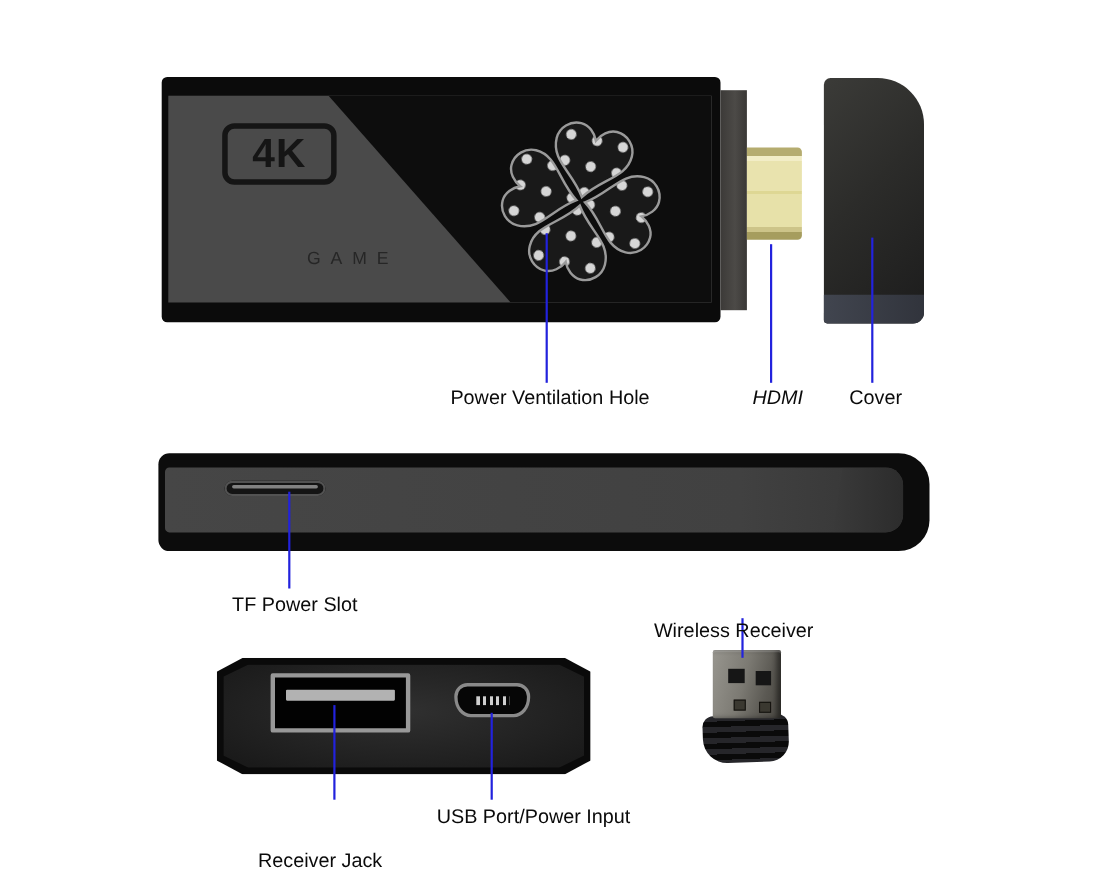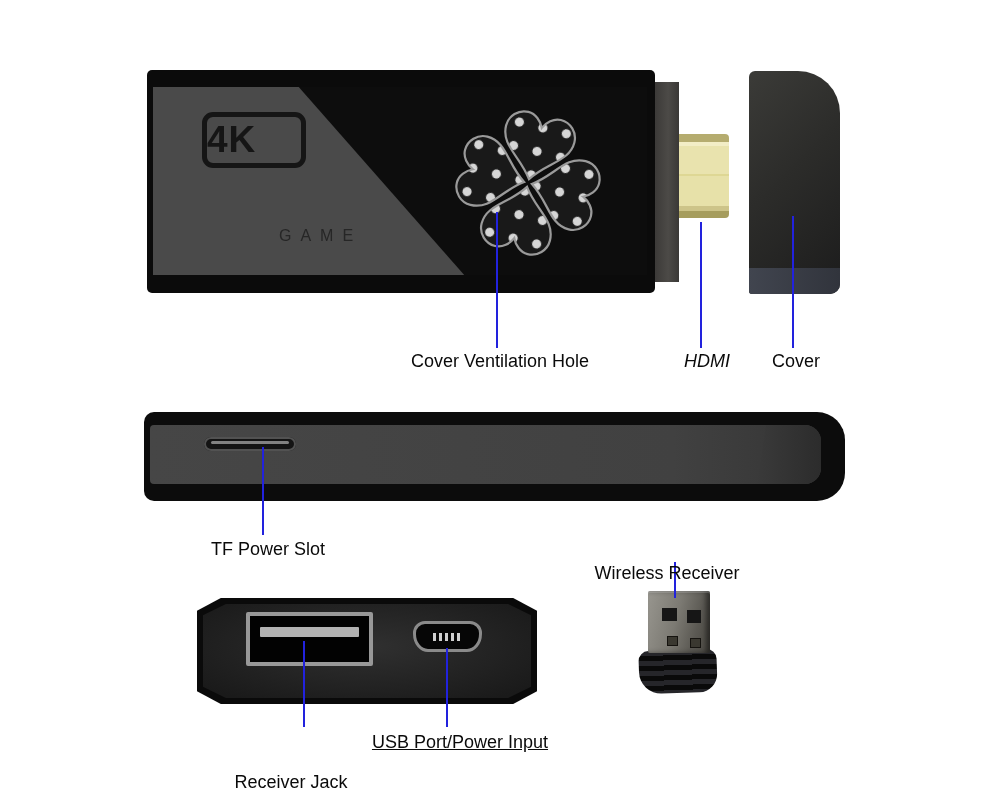--- a/index.html
+++ b/index.html
@@ -13,21 +13,21 @@
 
   
   .dev-top{position:absolute;left:147px;top:70px;width:508px;height:223px;
            background:#0b0b0b;border-radius:5px;}
   .dev-top .face{position:absolute;left:6px;right:8px;top:17px;bottom:18px;
                  background:#4a4a4a;overflow:hidden;}
   .dev-top .wedge{position:absolute;inset:0;background:#0d0d0d;
                   clip-path:polygon(29.5% 0,100% 0,100% 100%,63% 100%);}
   .badge4k{position:absolute;left:55px;top:42px;width:94px;height:46px;
            border:5px solid #151515;border-radius:11px;display:flex;
-           align-items:center;justify-content:flex-start;
+           align-items:center;justify-content:center;
            font-size:37px;font-weight:bold;color:#151515;letter-spacing:1px;}
   .brand{position:absolute;left:132px;top:157px;font-size:16px;font-weight:500;
          letter-spacing:9px;color:#262626;}
   .clover{position:absolute;left:295px;top:27px;width:172px;height:172px;}
 
   
   .hdmi-mount{position:absolute;left:655px;top:82px;width:24px;height:200px;
               background:linear-gradient(90deg,#3c3a38,#4c4a47 55%,#3a3836);}
   .hdmi-plug{position:absolute;left:679px;top:134px;width:50px;height:84px;
              border-radius:0 4px 4px 0;
@@ -160,21 +160,21 @@
   </div>
 
   <div class="ann-line" style="left:496px;top:212px;height:136px;"></div>
   <div class="ann-line" style="left:700px;top:222px;height:126px;"></div>
   <div class="ann-line" style="left:792px;top:216px;height:132px;"></div>
   <div class="ann-line" style="left:262px;top:447px;height:88px;"></div>
   <div class="ann-line" style="left:674px;top:562px;height:36px;"></div>
   <div class="ann-line" style="left:303px;top:641px;height:86px;"></div>
   <div class="ann-line" style="left:446px;top:648px;height:79px;"></div>
 
-  <div class="ann-label" style="left:500px;top:351px;">Cover Ventilation Hole</div>
+  <div class="ann-label" style="left:500px;top:351px;">Power Ventilation Hole</div>
   <div class="ann-label" style="left:707px;top:351px;font-style:italic;">HDMI</div>
   <div class="ann-label" style="left:796px;top:351px;">Cover</div>
   <div class="ann-label" style="left:268px;top:539px;">TF Power Slot</div>
   <div class="ann-label" style="left:667px;top:539px;margin-top:24px;">Wireless Receiver</div>
   <div class="ann-label" style="left:291px;top:732px;margin-top:40px;">Receiver Jack</div>
-  <div class="ann-label" style="left:460px;top:732px;text-decoration:underline;">USB Port/Power Input</div>
+  <div class="ann-label" style="left:485px;top:732px;">USB Port/Power Input</div>
 
 </div>
 
 </body></html>

